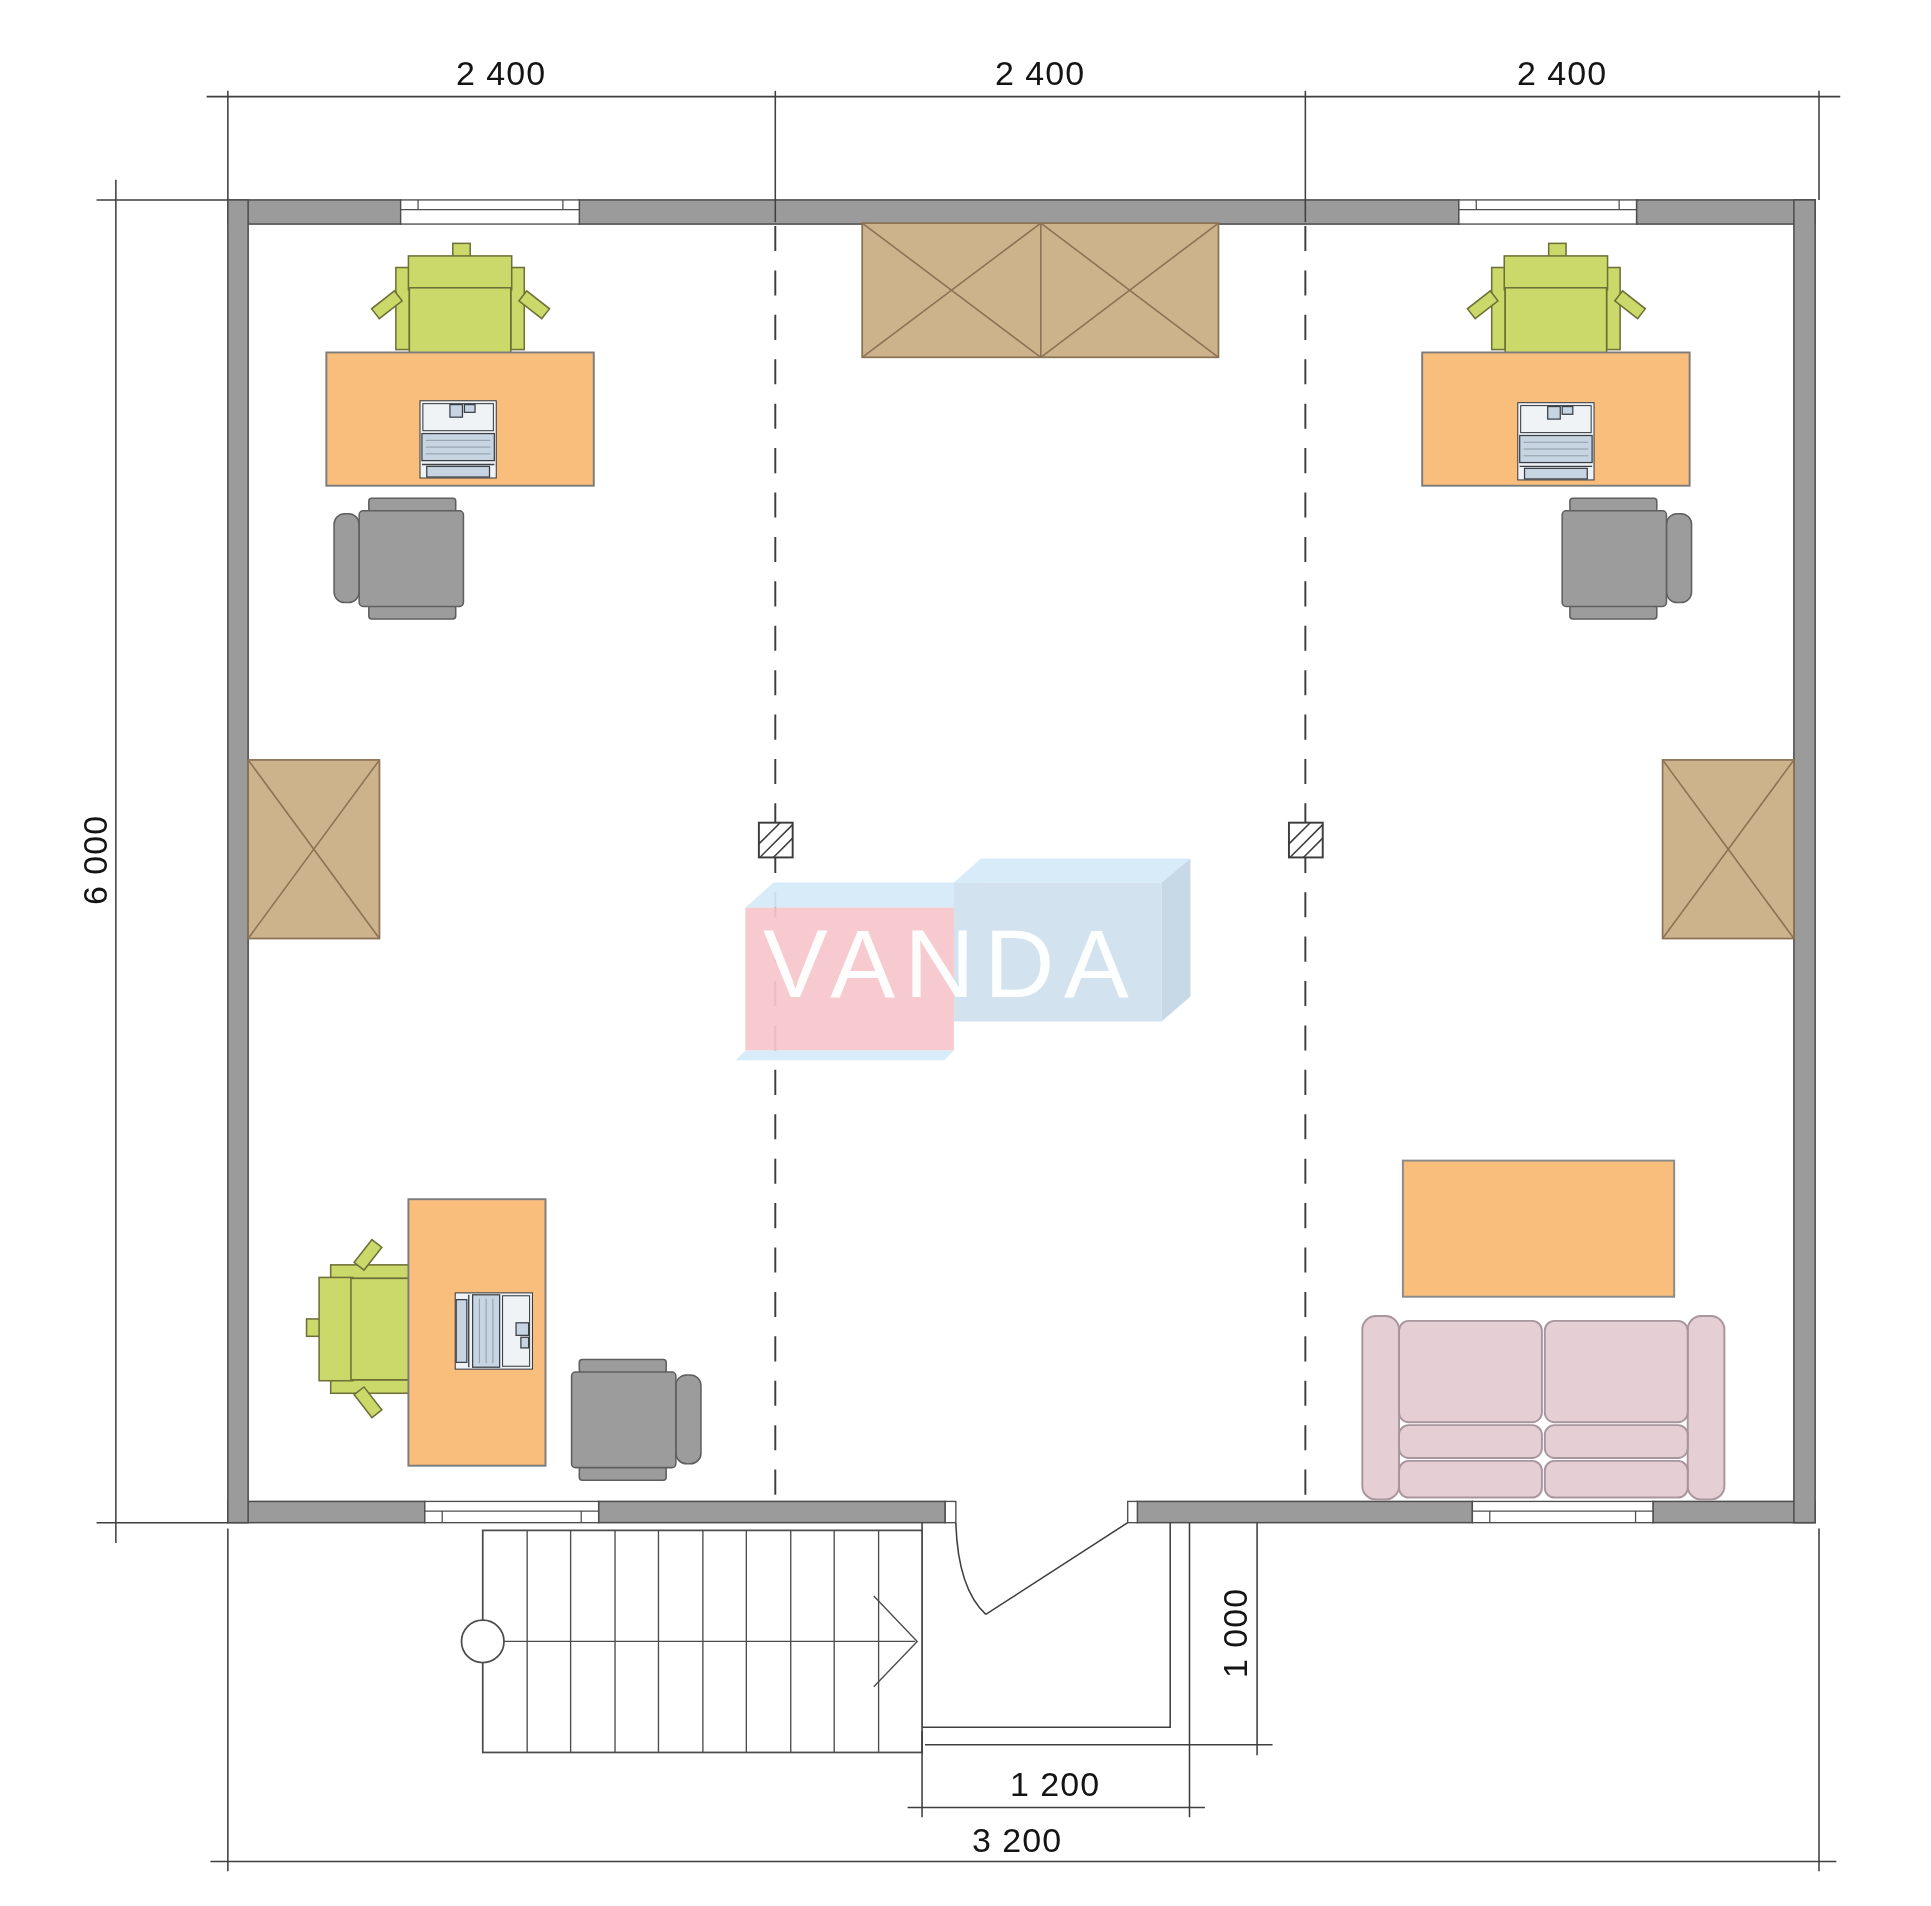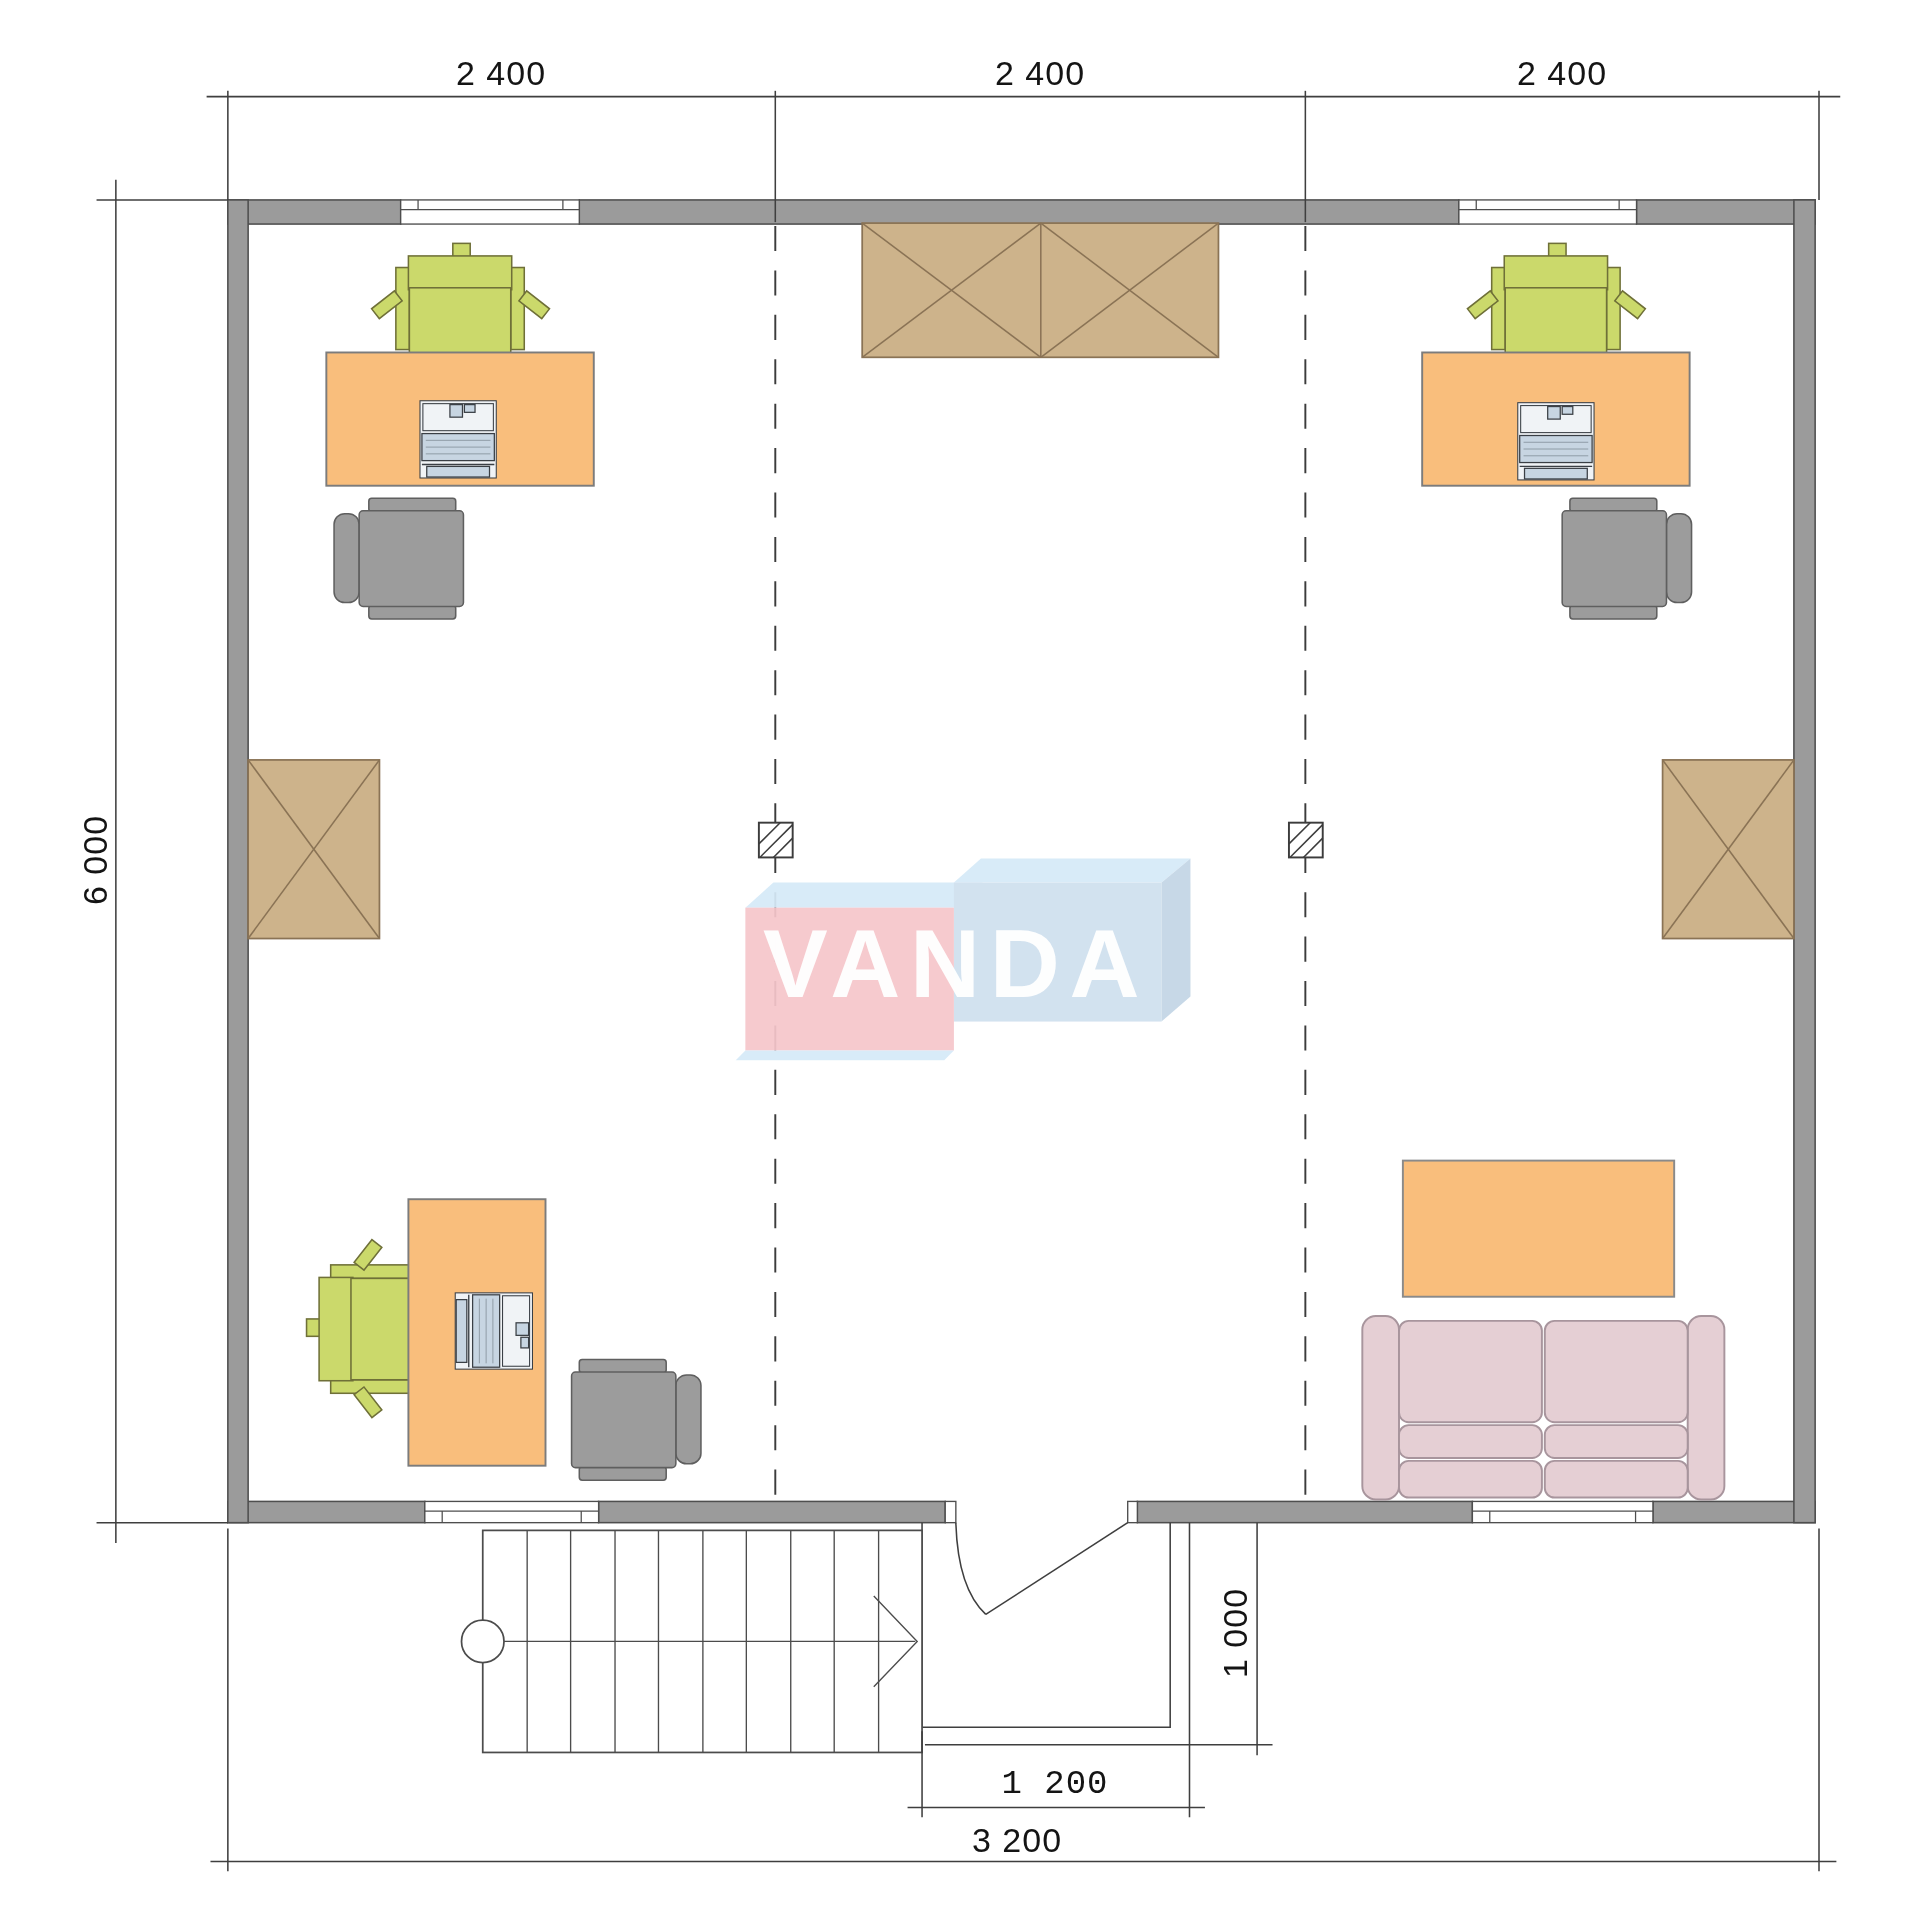--- a/index.html
+++ b/index.html
@@ -25,21 +25,21 @@
   .laps{fill:var(--laptopBody);stroke:#3a3f45;stroke-width:1.1;}
   .stair{fill:#ffffff;stroke:#4c4c4c;stroke-width:1.8;}
   .stairln{stroke:#4c4c4c;stroke-width:1.4;fill:none;}
   
   .dim{
     position:absolute;font-size:34px;color:var(--dimText);
     transform:translate(-50%,-50%);white-space:pre;letter-spacing:1px;
   }
   .dim.v{transform:translate(-50%,-50%) rotate(-90deg);}
   .watermark{
-    position:absolute;left:763px;top:915px;font-size:97px;font-weight:bold;
+    position:absolute;left:763px;top:915px;font-size:97px;font-weight:normal;
     letter-spacing:9.7px;color:var(--logoText);opacity:.97;line-height:1;
   }
 </style>
 </head>
 <body>
 
 <div class="canvas">
 
   <svg width="1931" height="1907" viewBox="0 0 2000 1975">
     <defs>
@@ -269,16 +269,16 @@
     </g>
   </svg>
 
   <div class="watermark">VANDA</div>
 
   <div class="dim" style="left:501px;top:73px;">2 400</div>
   <div class="dim" style="left:1040px;top:73px;">2 400</div>
   <div class="dim" style="left:1562px;top:73px;">2 400</div>
   <div class="dim v" style="left:95px;top:860px;">6 000</div>
   <div class="dim v" style="left:1235px;top:1633px;">1 000</div>
-  <div class="dim" style="left:1055px;top:1784px;font-family:Liberation Mono, monospace;">1 200</div>
+  <div class="dim" style="left:1055px;top:1784px;">1 200</div>
   <div class="dim" style="left:1017px;top:1840px;">3 200</div>
 </div>
 
 
 </body></html>

